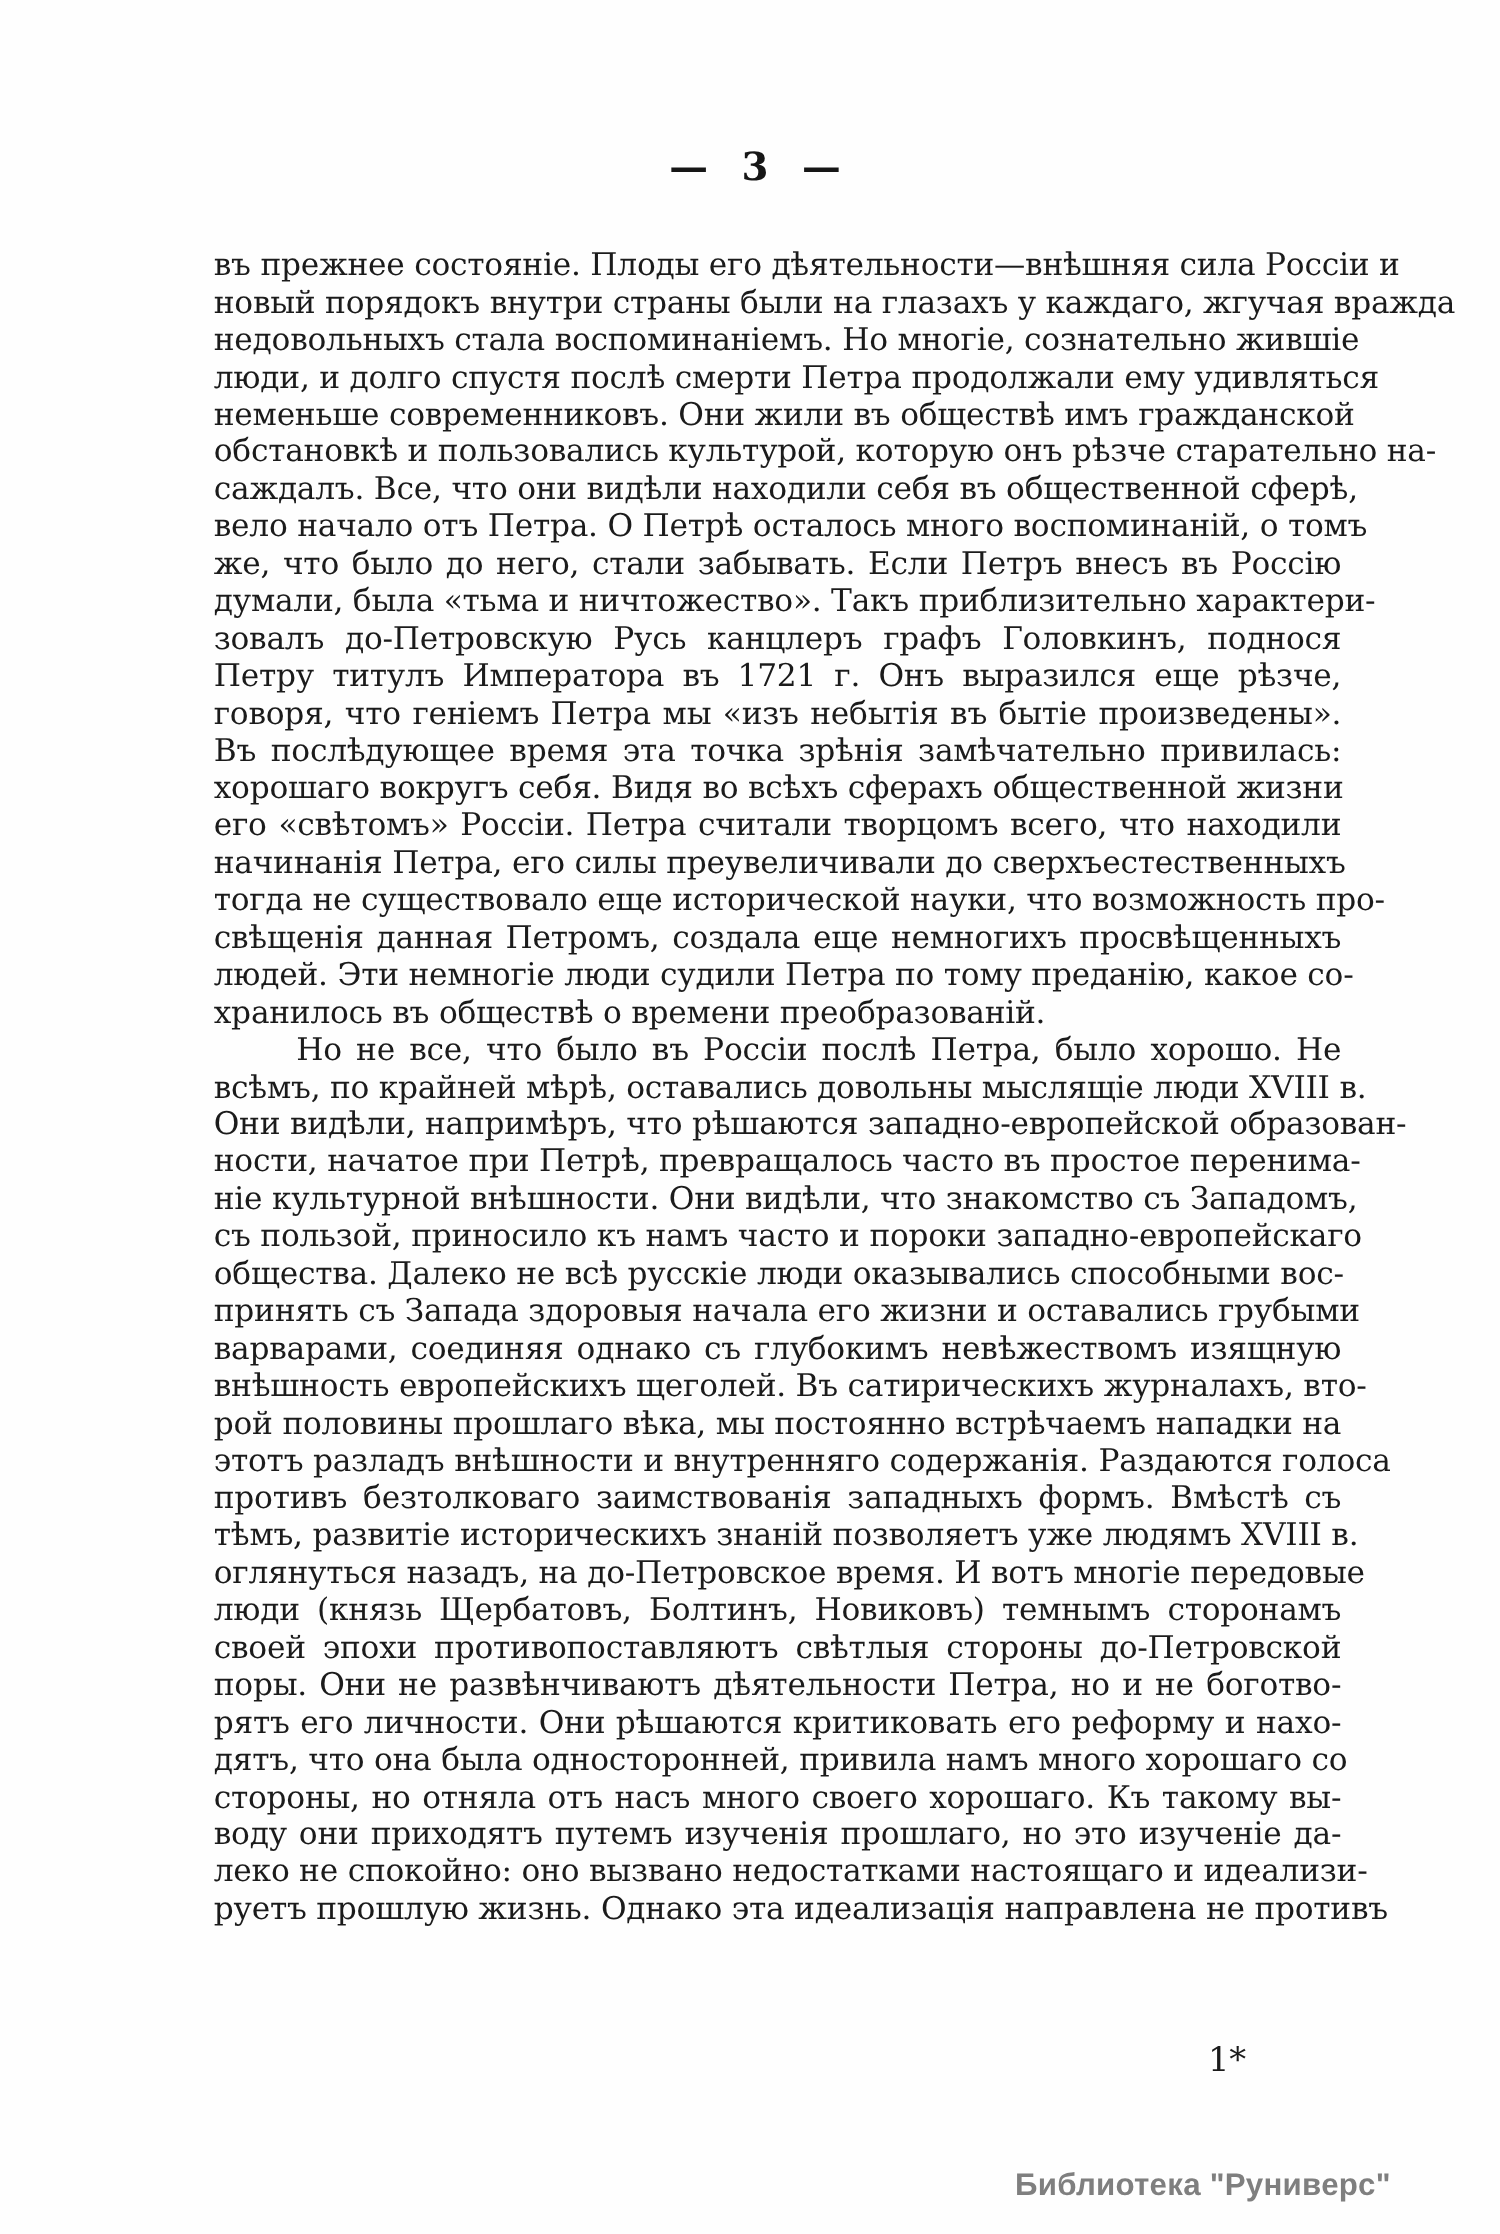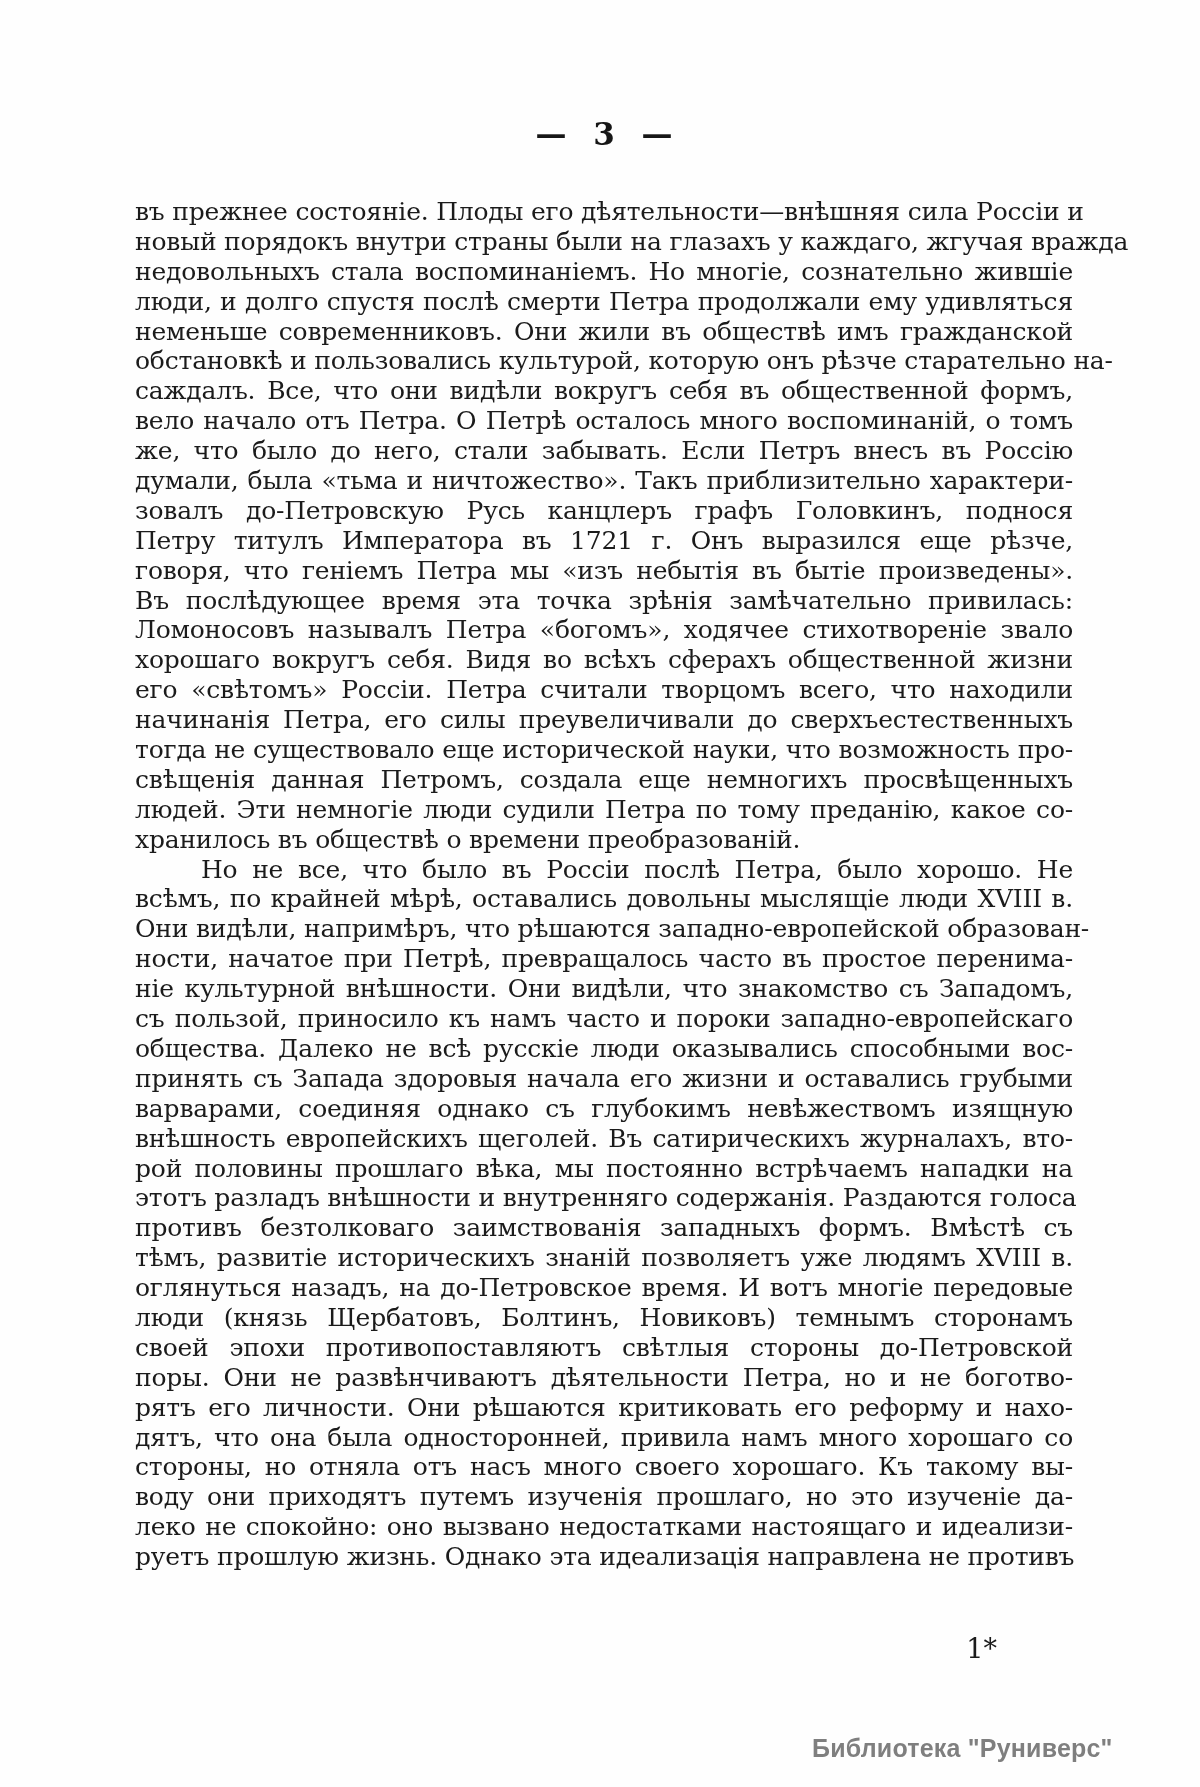--- a/index.html
+++ b/index.html
@@ -34,20 +34,21 @@
     width: 938px;
     font-size: 25px;
     line-height: 29.9px;
     letter-spacing: -0.2px;
   }
   .line {
     white-space: nowrap;
     text-align: justify;
     text-align-last: justify;
     height: 29.9px;
+    margin-left: 36px;
   }
   .line.indent {
     padding-left: 66px;
   }
   .line.flush-left {
     text-align-last: left;
   }
   .signature {
     position: absolute;
     top: 1633px;
@@ -78,29 +79,28 @@
   <div class="page-number">— 3 —</div>
 
   <div class="text-block">
     <div>
         <div class="line">въ прежнее состояніе. Плоды его дѣятельности—внѣшняя сила Россіи и</div>
         <div class="line">новый порядокъ внутри страны были на глазахъ у каждаго, жгучая вражда</div>
         <div class="line">недовольныхъ стала воспоминаніемъ. Но многіе, сознательно жившіе</div>
         <div class="line">люди, и долго спустя послѣ смерти Петра продолжали ему удивляться</div>
         <div class="line">неменьше современниковъ. Они жили въ обществѣ имъ гражданской</div>
         <div class="line">обстановкѣ и пользовались культурой, которую онъ рѣзче старательно на-</div>
-        <div class="line">саждалъ. Все, что они видѣли вокругъ себя въ общественной формъ,</div>
+        <div class="line">саждалъ. Все, что они видѣли находили себя въ общественной сферѣ,</div>
         <div class="line">вело начало отъ Петра. О Петрѣ осталось много воспоминаній, о томъ</div>
         <div class="line">же, что было до него, стали забывать. Если Петръ внесъ въ Россію</div>
         <div class="line">думали, была «тьма и ничтожество». Такъ приблизительно характери-</div>
         <div class="line">зовалъ до-Петровскую Русь канцлеръ графъ Головкинъ, поднося</div>
         <div class="line">Петру титулъ Императора въ 1721 г. Онъ выразился еще рѣзче,</div>
         <div class="line">говоря, что геніемъ Петра мы «изъ небытія въ бытіе произведены».</div>
         <div class="line">Въ послѣдующее время эта точка зрѣнія замѣчательно привилась:</div>
-        <div class="line">Ломоносовъ называлъ Петра «богомъ», ходячее стихотвореніе звало</div>
         <div class="line">хорошаго вокругъ себя. Видя во всѣхъ сферахъ общественной жизни</div>
         <div class="line">его «свѣтомъ» Россіи. Петра считали творцомъ всего, что находили</div>
         <div class="line">начинанія Петра, его силы преувеличивали до сверхъестественныхъ</div>
         <div class="line">тогда не существовало еще исторической науки, что возможность про-</div>
         <div class="line">свѣщенія данная Петромъ, создала еще немногихъ просвѣщенныхъ</div>
         <div class="line">людей. Эти немногіе люди судили Петра по тому преданію, какое со-</div>
         <div class="line flush-left">хранилось въ обществѣ о времени преобразованій.</div>
       </div>
     <div>
         <div class="line indent">Но не все, что было въ Россіи послѣ Петра, было хорошо. Не</div>

